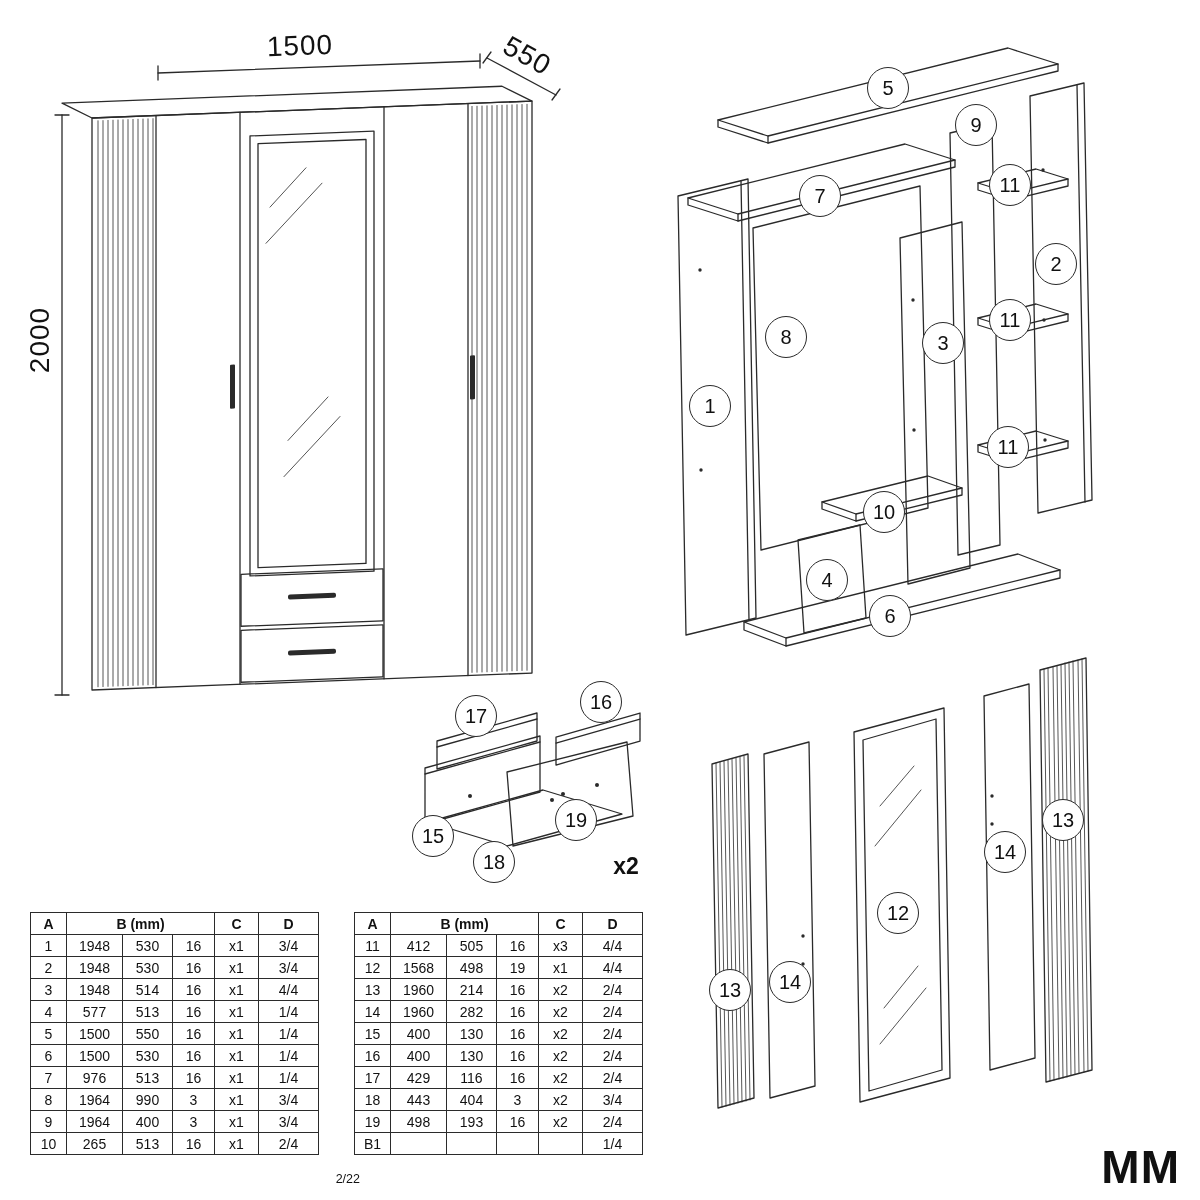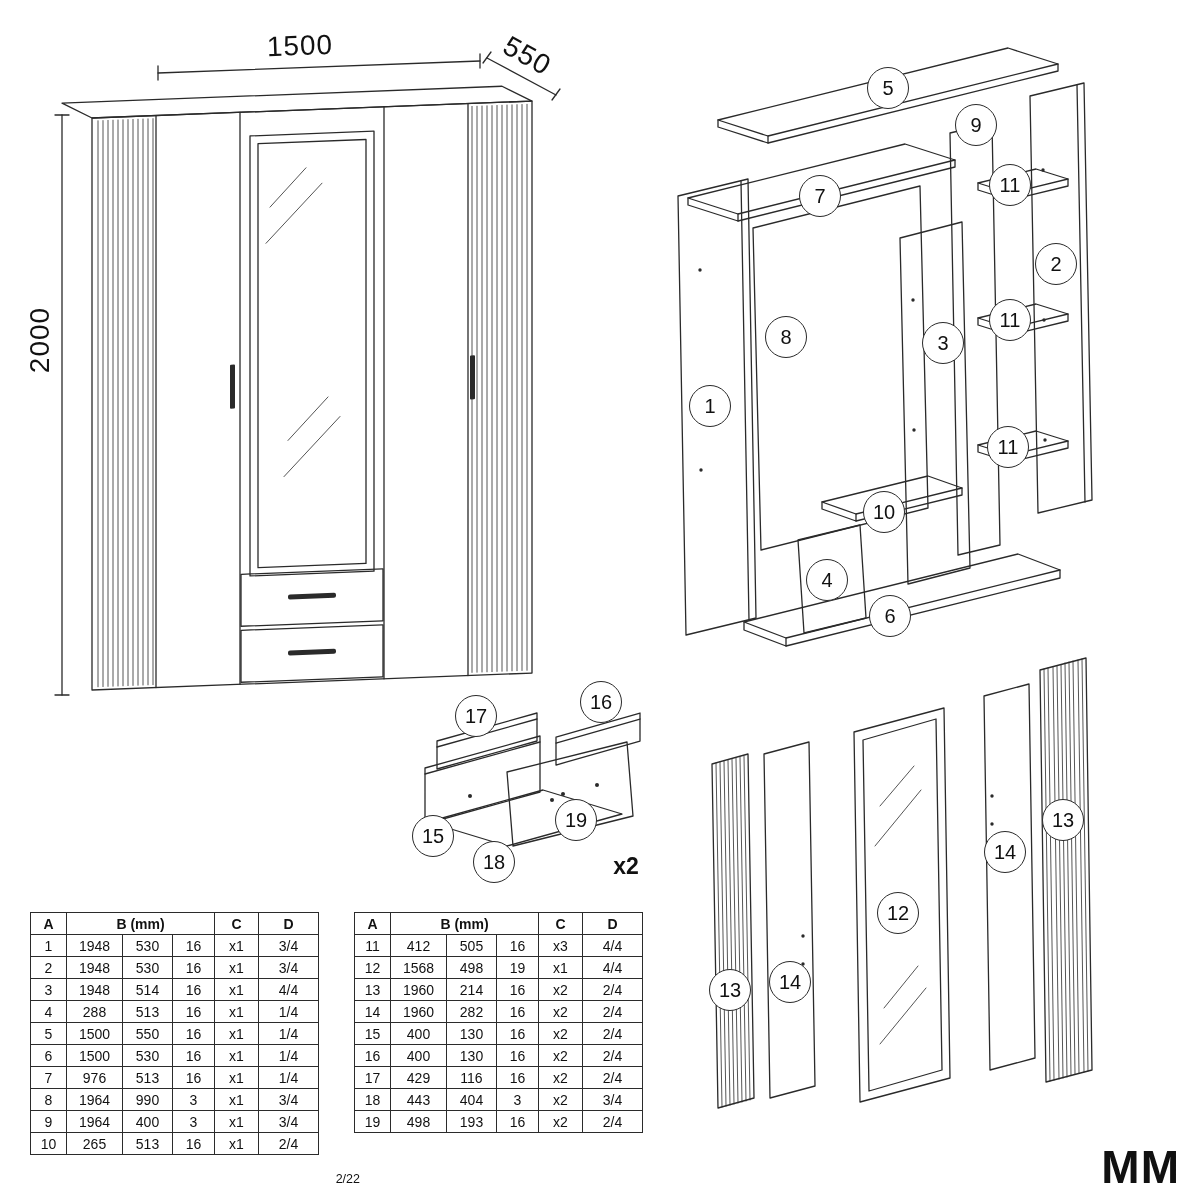--- a/index.html
+++ b/index.html
@@ -248,21 +248,21 @@
         <tr>
           <td>3</td>
           <td>1948</td>
           <td>514</td>
           <td>16</td>
           <td>x1</td>
           <td>4/4</td>
         </tr>
         <tr>
           <td>4</td>
-          <td>288</td>
+          <td>577</td>
           <td>513</td>
           <td>16</td>
           <td>x1</td>
           <td>1/4</td>
         </tr>
         <tr>
           <td>5</td>
           <td>1500</td>
           <td>550</td>
           <td>16</td>
@@ -395,19 +395,27 @@
           <td>3/4</td>
         </tr>
         <tr>
           <td>19</td>
           <td>498</td>
           <td>193</td>
           <td>16</td>
           <td>x2</td>
           <td>2/4</td>
         </tr>
+        <tr>
+          <td>B1</td>
+          <td></td>
+          <td></td>
+          <td></td>
+          <td></td>
+          <td>1/4</td>
+        </tr>
       </tbody>
   </table>
 
   <div class="page-number">2/22</div>
   <div class="brand">MM</div>
 
 </div>
 
 </body></html>

